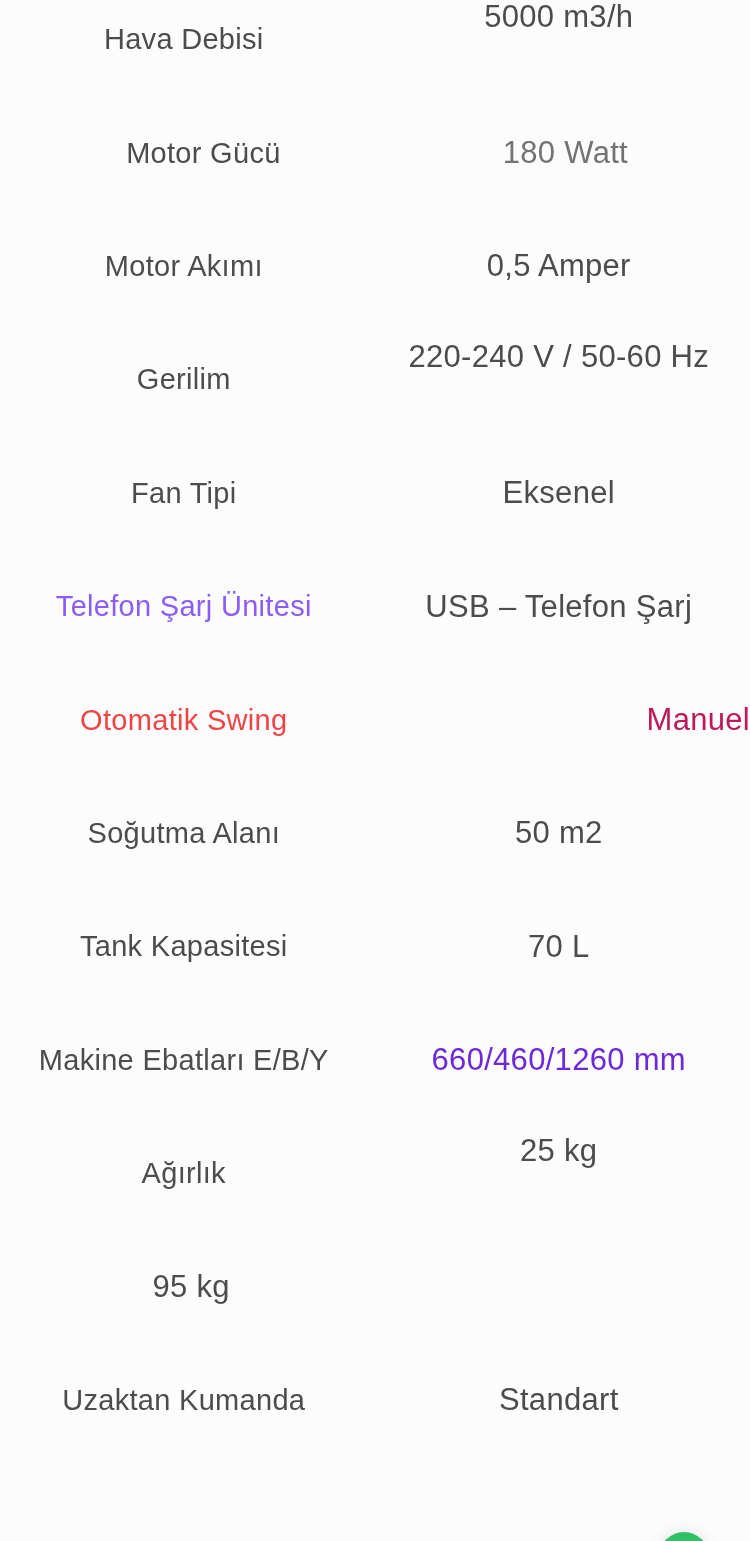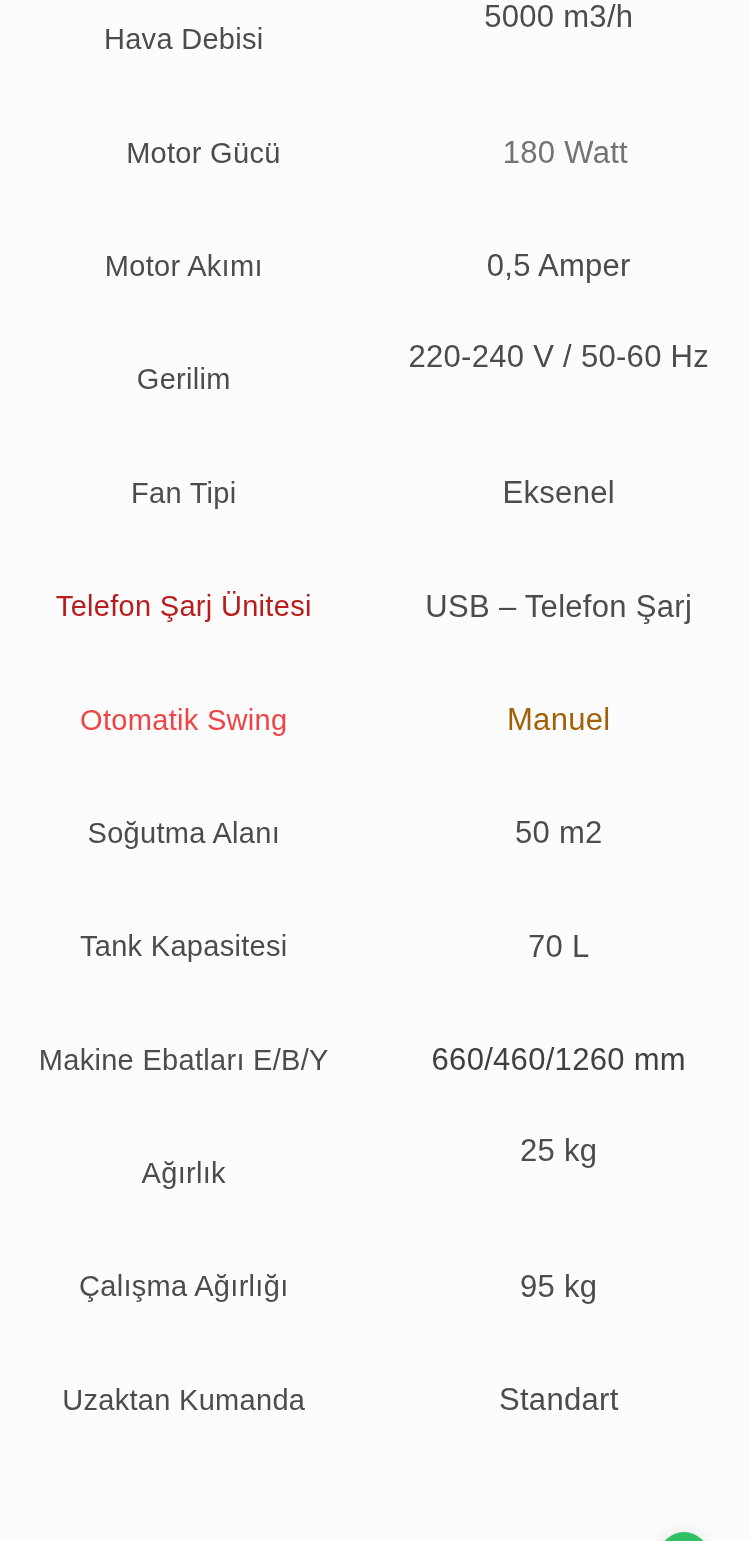--- a/index.html
+++ b/index.html
@@ -76,45 +76,44 @@
     </div>
     <div class="spec-row">
       <div class="spec-label" style="color: rgb(76, 76, 79);">Gerilim</div>
       <div class="spec-value" style="color: rgb(76, 76, 79);">220-240 V / 50-60 Hz</div>
     </div>
     <div class="spec-row">
       <div class="spec-label" style="color: rgb(76, 76, 79);">Fan Tipi</div>
       <div class="spec-value" style="color: rgb(76, 76, 79);">Eksenel</div>
     </div>
     <div class="spec-row">
-      <div class="spec-label" style="color: #b91c1c;">Telefon Şarj Ünitesi</div>
+      <div class="spec-label" style="color: #8b5cf6;">Telefon Şarj Ünitesi</div>
       <div class="spec-value" style="color: rgb(76, 76, 79);">USB – Telefon Şarj</div>
     </div>
     <div class="spec-row">
       <div class="spec-label" style="color: #ef4444;">Otomatik Swing</div>
-      <div class="spec-value" style="color: #a16207;">Manuel</div>
+      <div class="spec-value" style="color: #be185d; text-align: right;">Manuel</div>
     </div>
     <div class="spec-row">
       <div class="spec-label" style="color: rgb(76, 76, 79);">Soğutma Alanı</div>
       <div class="spec-value" style="color: rgb(76, 76, 79);">50 m2</div>
     </div>
     <div class="spec-row">
       <div class="spec-label" style="color: rgb(76, 76, 79);">Tank Kapasitesi</div>
       <div class="spec-value" style="color: rgb(76, 76, 79);">70 L</div>
     </div>
     <div class="spec-row">
       <div class="spec-label" style="color: rgb(76, 76, 79);">Makine Ebatları E/B/Y</div>
-      <div class="spec-value" style="color: #404040;">660/460/1260 mm</div>
+      <div class="spec-value" style="color: #6d28d9;">660/460/1260 mm</div>
     </div>
     <div class="spec-row">
       <div class="spec-label" style="color: rgb(76, 76, 79);">Ağırlık</div>
       <div class="spec-value" style="color: rgb(76, 76, 79);">25 kg</div>
     </div>
     <div class="spec-row">
-      <div class="spec-label" style="color: rgb(76, 76, 79);">Çalışma Ağırlığı</div>
       <div class="spec-value" style="color: rgb(76, 76, 79);">95 kg</div>
     </div>
     <div class="spec-row">
       <div class="spec-label" style="color: rgb(76, 76, 79);">Uzaktan Kumanda</div>
       <div class="spec-value" style="color: rgb(76, 76, 79);">Standart</div>
     </div>
   </div>
 
 <button class="fab" id="fab" aria-label="chat" style="background: rgb(47, 192, 101);">
   <span></span>

